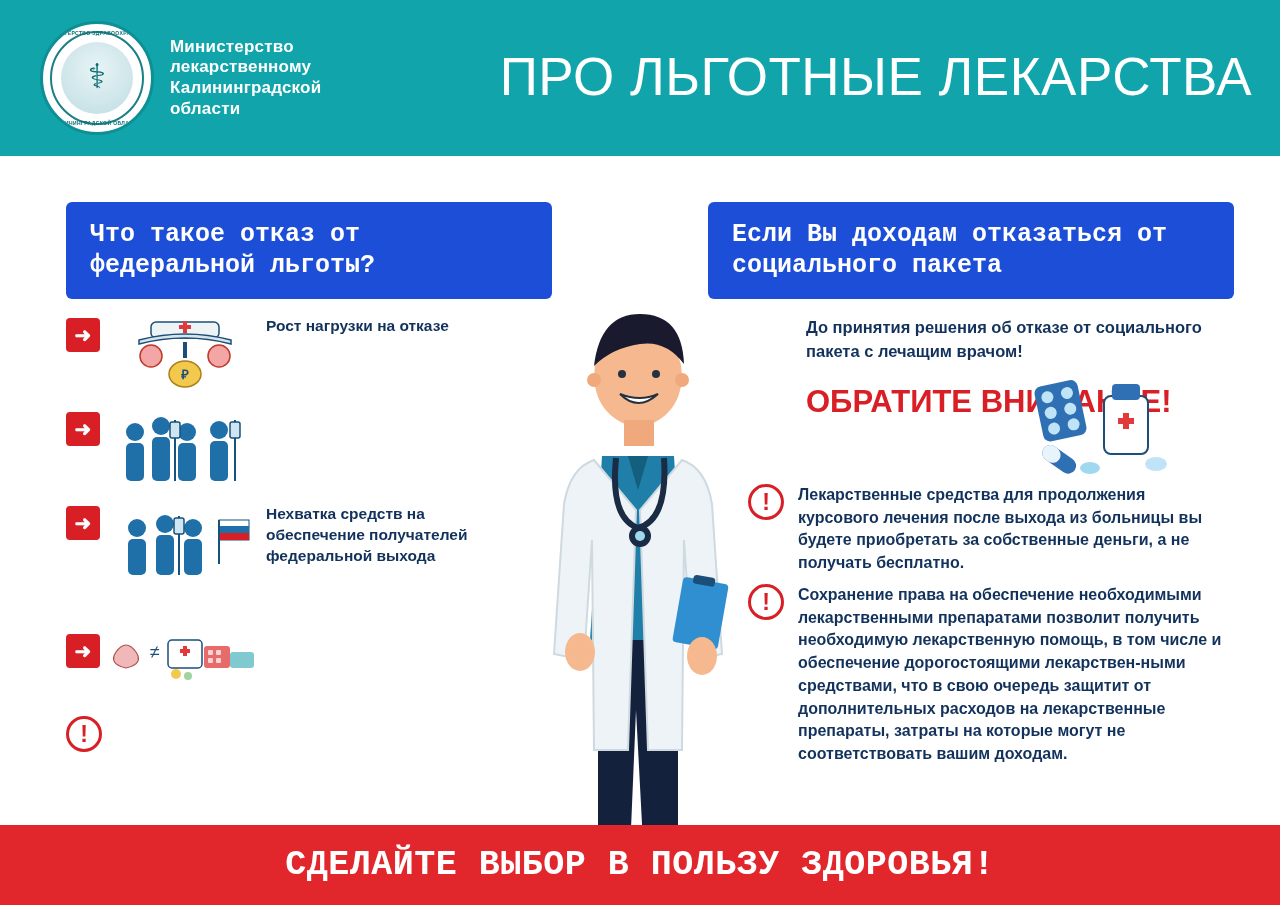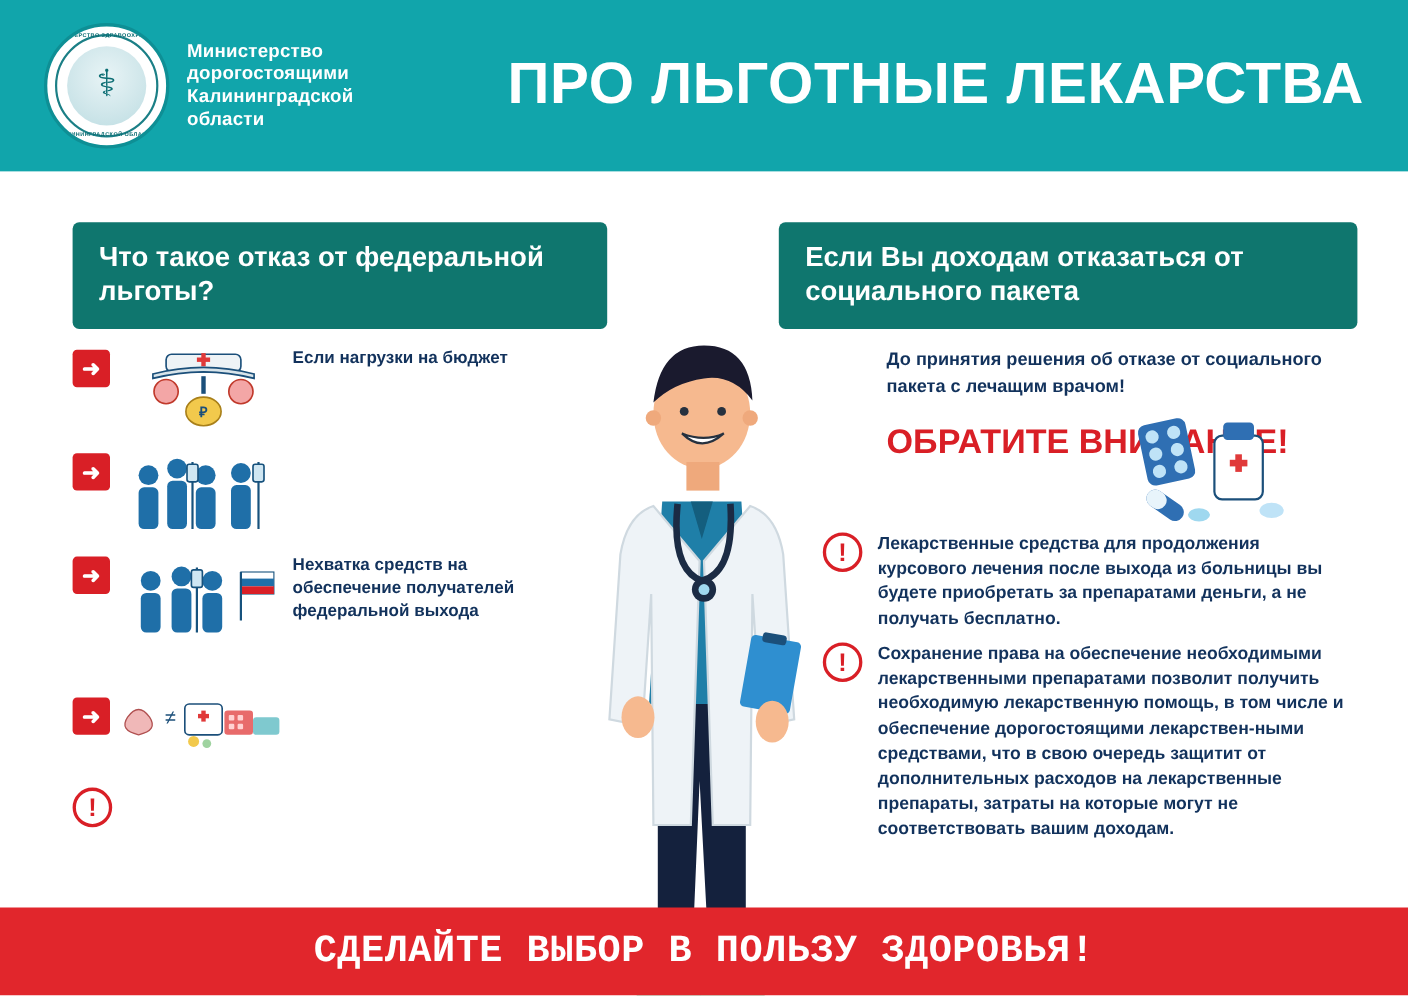--- a/index.html
+++ b/index.html
@@ -44,33 +44,33 @@
     position:absolute;left:0;right:0;text-align:center;
     font-size:5px;letter-spacing:.4px;color:#0b6d73;font-weight:bold;
   }
   .seal .txt-top{top:6px;}
   .seal .txt-bot{bottom:6px;}
   .ministry{
     margin-left:16px;color:#ffffff;font-weight:bold;
     font-size:17px;line-height:1.22;letter-spacing:.2px;
   }
   .main-title{
-    position:absolute;right:40px;top:46px;
-    color:#ffffff;font-weight:bold;font-size:53px;
+    position:absolute;right:28px;top:46px;
+    color:#ffffff;font-weight:normal;font-size:53px;
     letter-spacing:0.5px;white-space:nowrap;margin-left:10px;
   }
   
   .canvas{
     position:absolute;left:0;top:156px;width:1280px;height:669px;
     background:#ffffff;
   }
   .panel-head{
-    position:absolute;background:#0f766e;border-radius:6px;
+    position:absolute;background:#1d4ed8;border-radius:6px;
     color:#ffffff;font-weight:bold;font-size:25px;line-height:1.25;
-    padding:17px 24px;box-sizing:border-box;
+    padding:17px 24px;box-sizing:border-box;font-family:Liberation Mono, monospace;
   }
   .left-head{left:66px;top:46px;width:486px;}
   .right-head{left:708px;top:46px;width:526px;}
 
   
   .row{position:absolute;display:flex;align-items:flex-start;}
   .arrow-box{
     width:34px;height:34px;background:#d91f26;border-radius:4px;flex:none;
     display:flex;align-items:center;justify-content:center;color:#fff;
     font-size:20px;font-weight:bold;margin-top:2px;
@@ -128,21 +128,21 @@
     <div class="seal">
       <div class="ring"></div>
       <div class="txt-top">МИНИСТЕРСТВО ЗДРАВООХРАНЕНИЯ</div>
       <div class="txt-bot">КАЛИНИНГРАДСКОЙ ОБЛАСТИ</div>
       <div class="inner">
         <div class="snake">⚕</div>
       </div>
     </div>
     <div class="ministry">
       <div>Министерство</div>
-      <div>дорогостоящими</div>
+      <div>лекарственному</div>
       <div>Калининградской</div>
       <div>области</div>
     </div>
   </div>
   <div class="main-title">ПРО ЛЬГОТНЫЕ ЛЕКАРСТВА</div>
 </div>
 
 <div class="canvas">
 
   <div class="panel-head left-head">Что такое отказ от федеральной льготы?</div>
@@ -157,21 +157,21 @@
         <rect x="58" y="9" width="12" height="4" fill="#e03a3a"></rect>
           <rect x="62" y="5" width="4" height="12" fill="#e03a3a"></rect>
         <path d="M18 24 Q64 12 110 24 L110 28 Q64 16 18 28 Z" fill="#d8e4ea" stroke="#1b4f7a" stroke-width="1.5"></path>
         <rect x="62" y="26" width="4" height="16" fill="#1b4f7a"></rect>
         <circle cx="30" cy="40" r="11" fill="#f3a6a6" stroke="#c0392b" stroke-width="1.5"></circle>
         <circle cx="98" cy="40" r="11" fill="#f3a6a6" stroke="#c0392b" stroke-width="1.5"></circle>
         <ellipse cx="64" cy="58" rx="16" ry="13" fill="#f2c94c" stroke="#a9801a" stroke-width="1.5"></ellipse>
         <text x="64" y="63" font-size="13" font-family="Liberation Sans" text-anchor="middle" fill="#1b4f7a" font-weight="bold">₽</text>
       </svg>
     </div>
-    <div class="row-text">Если нагрузки на бюджет</div>
+    <div class="row-text">Рост нагрузки на отказе</div>
   </div>
 
   <div class="row" style="left:66px;top:254px;">
     <div class="arrow-box">➜</div>
     <div class="icon-slot">
       <svg width="140" height="86" viewBox="0 0 140 86">
         <g fill="#1f6fa8">
           <circle cx="20" cy="22" r="9"></circle>
             <rect x="11" y="33" width="18" height="38" rx="5"></rect>
           <circle cx="46" cy="16" r="9"></circle>
@@ -266,21 +266,21 @@
         <rect x="20" y="84" width="38" height="16" rx="8" fill="#2f6fb3"></rect>
         <rect x="20" y="84" width="19" height="16" rx="8" fill="#e8f4fb"></rect>
       </g>
       <ellipse cx="136" cy="96" rx="11" ry="7" fill="#bfe3f7"></ellipse>
       <ellipse cx="70" cy="100" rx="10" ry="6" fill="#9fd8ef"></ellipse>
     </svg>
   </div>
 
   <div class="r-row" style="left:748px;top:328px;">
     <div class="excl">!</div>
-    <div class="txt">Лекарственные средства для продолжения курсового лечения после выхода из больницы вы будете приобретать за препаратами деньги, а не получать бесплатно.</div>
+    <div class="txt">Лекарственные средства для продолжения курсового лечения после выхода из больницы вы будете приобретать за собственные деньги, а не получать бесплатно.</div>
   </div>
 
   <div class="r-row" style="left:748px;top:428px;">
     <div class="excl">!</div>
     <div class="txt">Сохранение права на обеспечение необходимыми лекарственными препаратами позволит получить необходимую лекарственную помощь,  в том числе и обеспечение дорогостоящими лекарствен-ными средствами, что в свою очередь защитит от дополнительных расходов на лекарственные препараты, затраты на которые могут не соответствовать вашим доходам.</div>
   </div>
 
   <div class="doctor">
     <svg width="250" height="690" viewBox="0 0 250 690">
 

